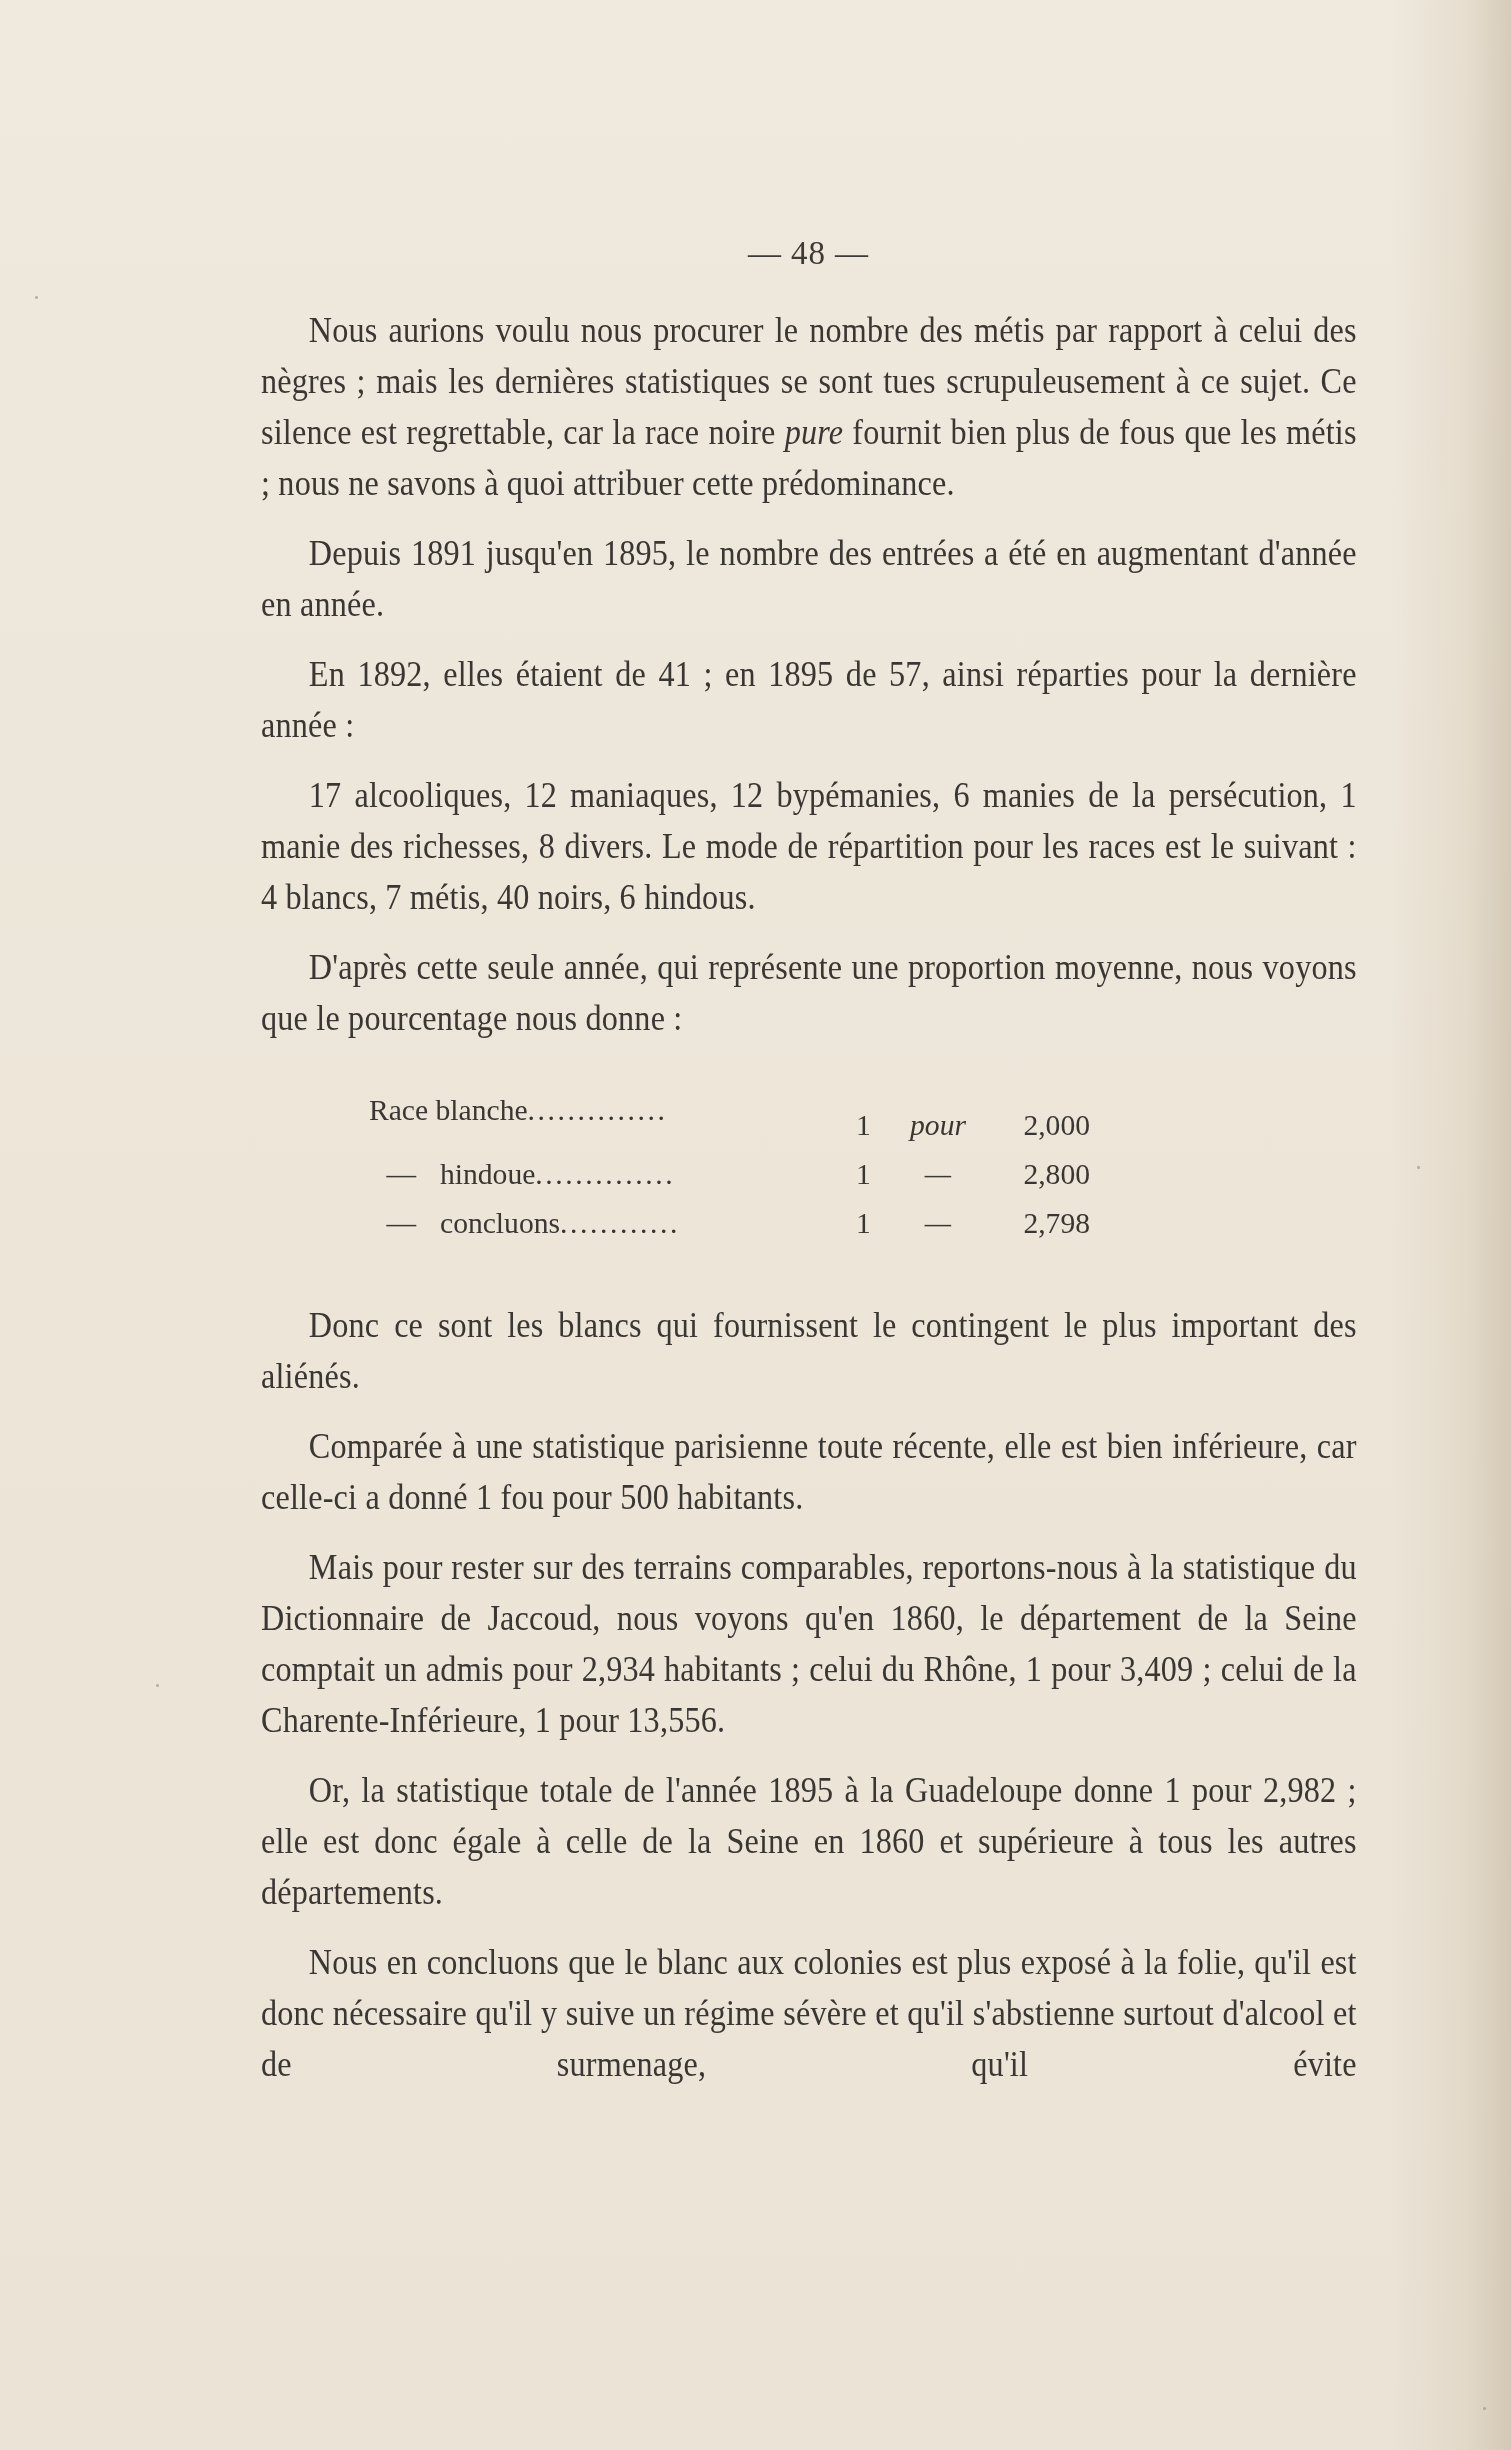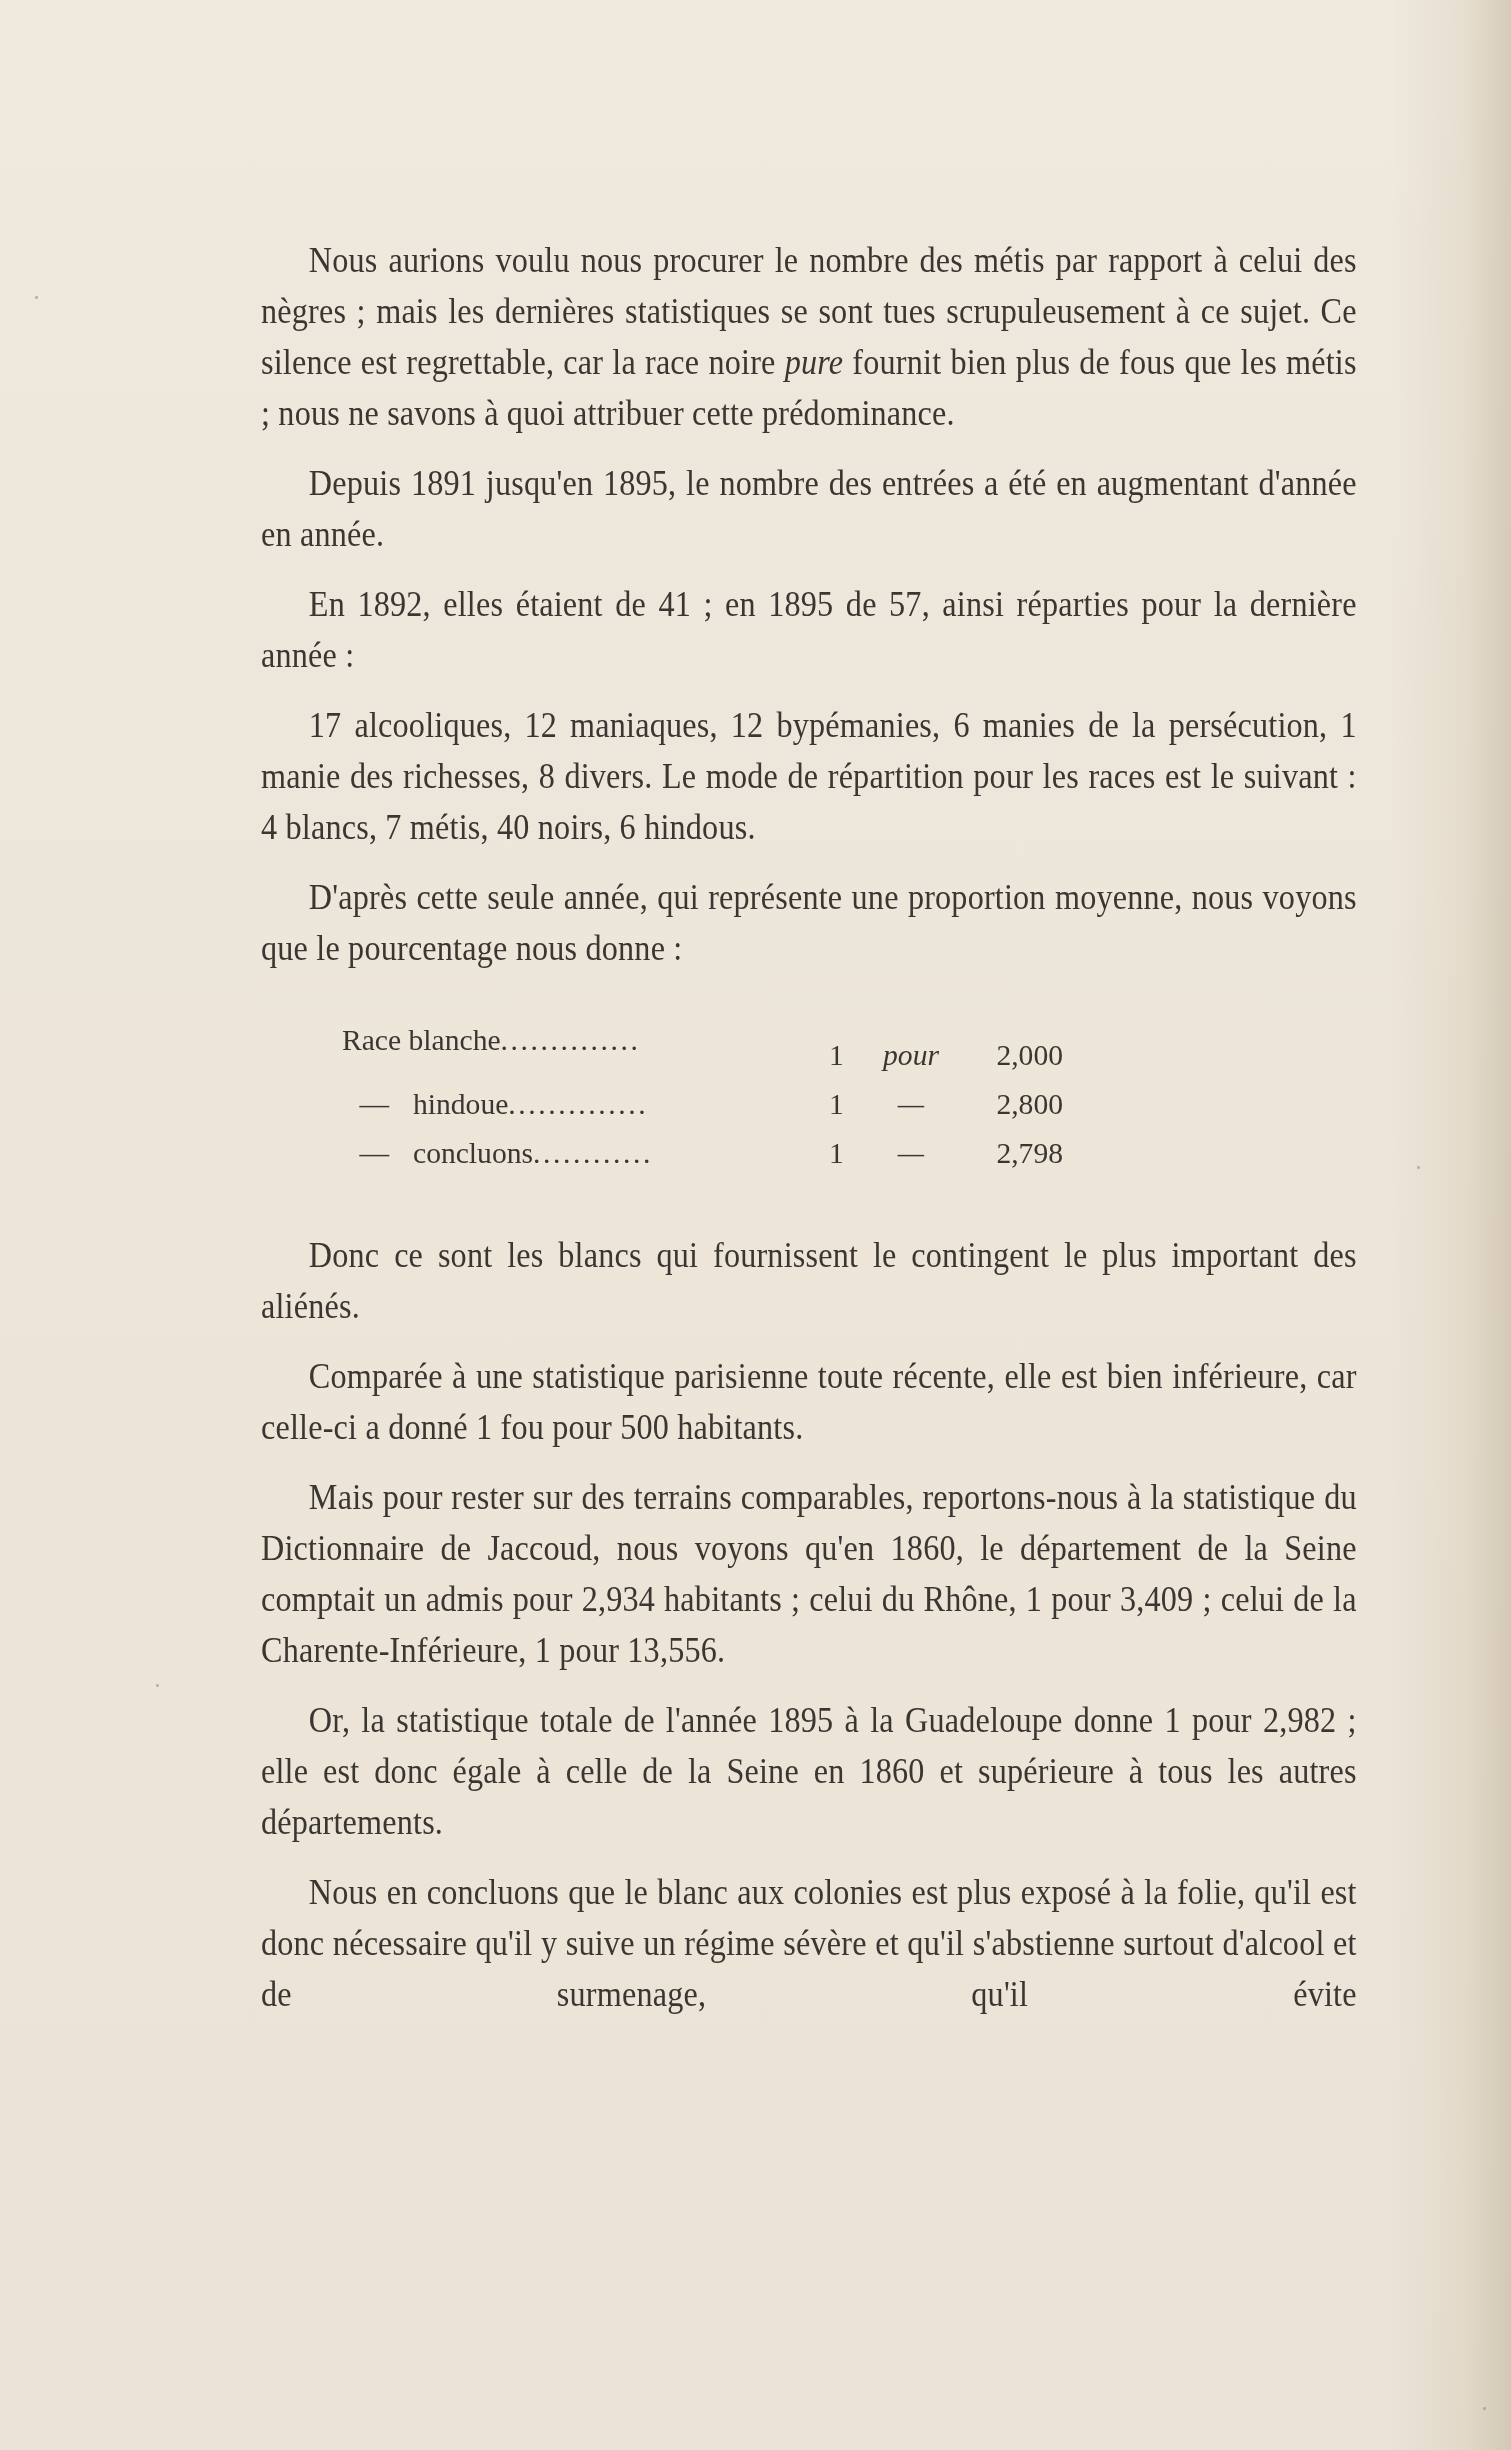--- a/index.html
+++ b/index.html
@@ -43,21 +43,21 @@
       width: 1191px;
       color: #3a3632;
     }
     .para.last {
       text-align-last: justify;
     }
     .para i {
       font-style: italic;
     }
     .ratio-table {
-      margin: 42px 0 52px 81px;
+      margin: 42px 0 52px 108px;
       font-size: 29.6px;
       line-height: 49px;
       color: #3a3632;
     }
     .ratio-row {
       display: flex;
       align-items: baseline;
       white-space: nowrap;
     }
     .ratio-label {
@@ -102,20 +102,21 @@
       border-radius: 50%;
       background: #9a8f80;
       opacity: 0.6;
     }
   </style>
 </head>
 <body>
 
 <div class="page">
 
+  <div class="page-number">— 48 —</div>
 
   <p class="para"><span>Nous aurions voulu nous procurer le nombre des métis par rapport à celui des nègres ; mais les dernières statistiques se sont tues scrupuleusement à ce sujet. Ce silence est regrettable, car la race noire </span><i>pure</i><span> fournit bien plus de fous que les métis ; nous ne savons à quoi attribuer cette prédominance.</span></p>
 
   <p class="para">Depuis 1891 jusqu'en 1895, le nombre des entrées a été en augmentant d'année en année.</p>
 
   <p class="para">En 1892, elles étaient de 41 ; en 1895 de 57, ainsi réparties pour la dernière année :</p>
 
   <p class="para">17 alcooliques, 12 maniaques, 12 bypémanies, 6 manies de la persécution, 1 manie des richesses, 8 divers. Le mode de répartition pour les races est le suivant : 4 blancs, 7 métis, 40 noirs, 6 hindous.</p>
 
   <p class="para">D'après cette seule année, qui représente une proportion moyenne, nous voyons que le pourcentage nous donne :</p>

